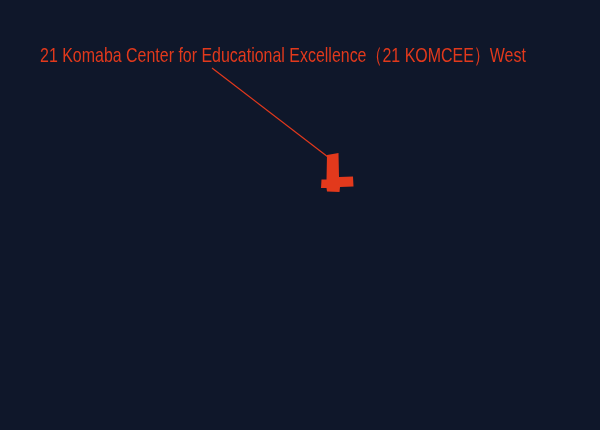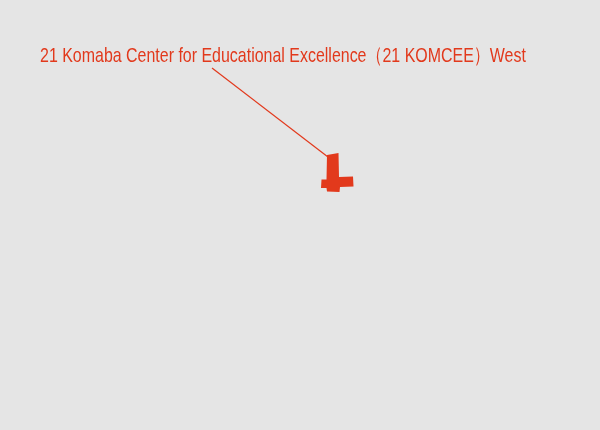--- a/index.html
+++ b/index.html
@@ -13,21 +13,21 @@
     overflow: hidden;
     position: relative;
     font-family: "Liberation Sans", "DejaVu Sans", sans-serif;
   }
   .stage {
     position: absolute;
     left: 0;
     top: 0;
     width: 600px;
     height: 430px;
-    background: #e5e5e5;
+    background: #0f172a;
     text-align: right;
   }
   .building-label {
     position: absolute;
     left: 40px;
     top: 43px;
     font-size: 21px;
     line-height: 1.1;
     font-weight: 500;
     letter-spacing: 0;

